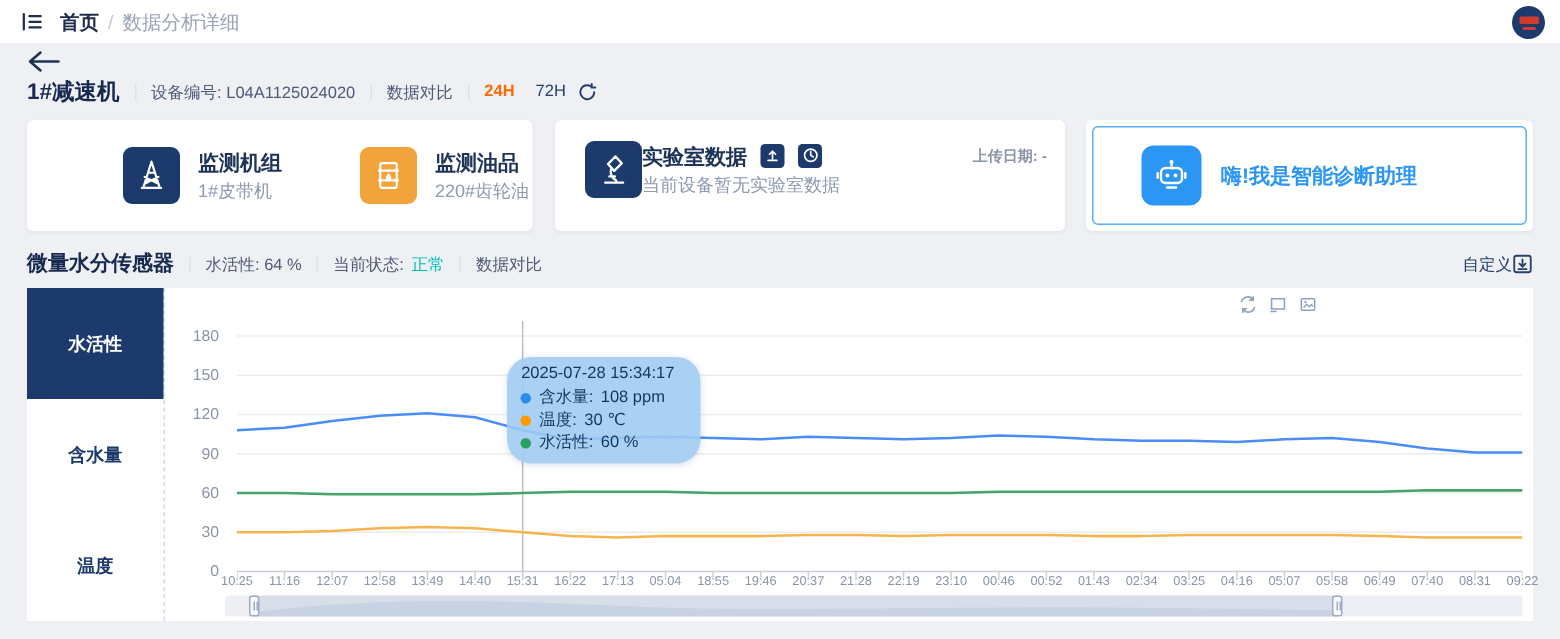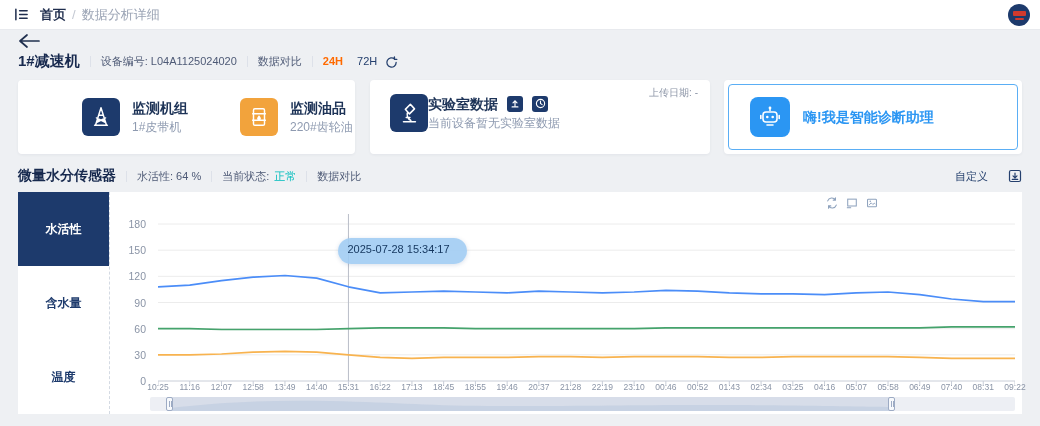--- a/index.html
+++ b/index.html
@@ -41,31 +41,31 @@
   .sq-icon { width:38px; height:38px; border-radius:6px; display:flex; align-items:center; justify-content:center; }
   .sq-navy { background:#1d3a6c; }
   .sq-orange { background:#f2a33c; }
   .sq-blue { background:#2b96f3; }
   .pair-t { font-size:14px; font-weight:bold; color:#1d3357; line-height:18px; }
   .pair-v { font-size:12px; color:#8e9ab0; margin-top:2px; }
   .lab-inner { display:flex; align-items:center; padding:14px 0 0 20px; }
   .lab-title-row { display:flex; align-items:center; gap:9px; }
   .mini-ic { width:16px; height:16px; border-radius:3px; background:#1d3a6c; color:#fff;
              display:flex; align-items:center; justify-content:center; cursor:pointer; }
-  .upload-date { position:absolute; right:12px; top:6px; font-size:10px; color:#8b94a6; }
+  .upload-date { position:absolute; right:12px; top:17px; font-size:10px; color:#8b94a6;font-weight:bold; }
   .assist-border { width:100%; height:100%; border:1px solid #5aaef5; border-radius:4px;
-                   display:flex; align-items:center; gap:13px; padding-left:21px; }
+                   display:flex; align-items:center; gap:13px; padding-left:32px; }
   .assist-title { font-size:14px; font-weight:bold; color:#2b96f3; line-height:17px; }
   .assist-desc { font-size:9px; color:#7d8aa0; line-height:13px; margin-top:3px; width:225px; }
 
   
   .sensor-row { position:absolute; left:18px; right:18px; top:163px; height:26px;
                 display:flex; align-items:center; }
   .sensor-title { font-size:14px; font-weight:bold; color:#17294e; }
-  .sensor-right { margin-left:auto; display:flex; align-items:center; gap:20px; }
+  .sensor-right { margin-left:auto; display:flex; align-items:center; gap:0; }
   .custom-lbl { font-size:11px; color:#25406e; cursor:pointer; }
   .export-ic { width:14px; height:14px; color:#25406e; cursor:pointer; }
   .ok { color:#00bcbc; }
 
   
   .panel { position:absolute; left:18px; top:192px; width:1004px; height:222px; background:#fff; display:flex; }
   .tabs { width:92px; border-right:1px dashed #d4dae3; }
   .tab { height:74px; display:flex; align-items:center; justify-content:center;
          font-size:12px; font-weight:bold; color:#1d3a6c; cursor:pointer; }
   .tab.active { background:#1d3a6c; color:#fff; }
@@ -310,21 +310,21 @@
       <div class="x-axis">
           <span style="left: 0px;">10:25</span>
           <span style="left: 31.7407px;">11:16</span>
           <span style="left: 63.4815px;">12:07</span>
           <span style="left: 95.2222px;">12:58</span>
           <span style="left: 126.963px;">13:49</span>
           <span style="left: 158.704px;">14:40</span>
           <span style="left: 190.444px;">15:31</span>
           <span style="left: 222.185px;">16:22</span>
           <span style="left: 253.926px;">17:13</span>
-          <span style="left: 285.667px;">18:45</span>
+          <span style="left: 285.667px;">05:04</span>
           <span style="left: 317.407px;">18:55</span>
           <span style="left: 349.148px;">19:46</span>
           <span style="left: 380.889px;">20:37</span>
           <span style="left: 412.63px;">21:28</span>
           <span style="left: 444.37px;">22:19</span>
           <span style="left: 476.111px;">23:10</span>
           <span style="left: 507.852px;">00:46</span>
           <span style="left: 539.593px;">00:52</span>
           <span style="left: 571.333px;">01:43</span>
           <span style="left: 603.074px;">02:34</span>
@@ -333,20 +333,37 @@
           <span style="left: 698.296px;">05:07</span>
           <span style="left: 730.037px;">05:58</span>
           <span style="left: 761.778px;">06:49</span>
           <span style="left: 793.519px;">07:40</span>
           <span style="left: 825.259px;">08:31</span>
           <span style="left: 857px;">09:22</span>
         </div>
 
       <div class="tooltip" id="tooltip" style="left: 228.444px; top: 46px;">
         <div class="tt-time">2025-07-28 15:34:17</div>
+        <div id="tt-rows">
+            <div class="tt-row">
+              <span class="tt-dot" style="background: rgb(45, 140, 240);"></span>
+              <span>含水量:</span>
+              <span class="tt-val">108 ppm</span>
+            </div>
+            <div class="tt-row">
+              <span class="tt-dot" style="background: rgb(255, 153, 0);"></span>
+              <span>温度:</span>
+              <span class="tt-val">30 ℃</span>
+            </div>
+            <div class="tt-row">
+              <span class="tt-dot" style="background: rgb(39, 161, 95);"></span>
+              <span>水活性:</span>
+              <span class="tt-val">60 %</span>
+            </div>
+          </div>
       </div>
 
       <div class="dz-track">
         <div class="dz-sel">
           <svg width="722" height="14" viewBox="0 0 722 14" preserveAspectRatio="none">
             <path d="M0 11 C60 4 110 3 160 4 C230 5.5 260 9 330 9 C430 9 480 7.5 560 8 C640 8.5 690 9.5 722 10 L722 14 L0 14 Z" fill="#c2cde0" opacity="0.75"></path>
           </svg>
         </div>
         <span class="dz-handle dz-l">
             <i style="left:2px"></i>

